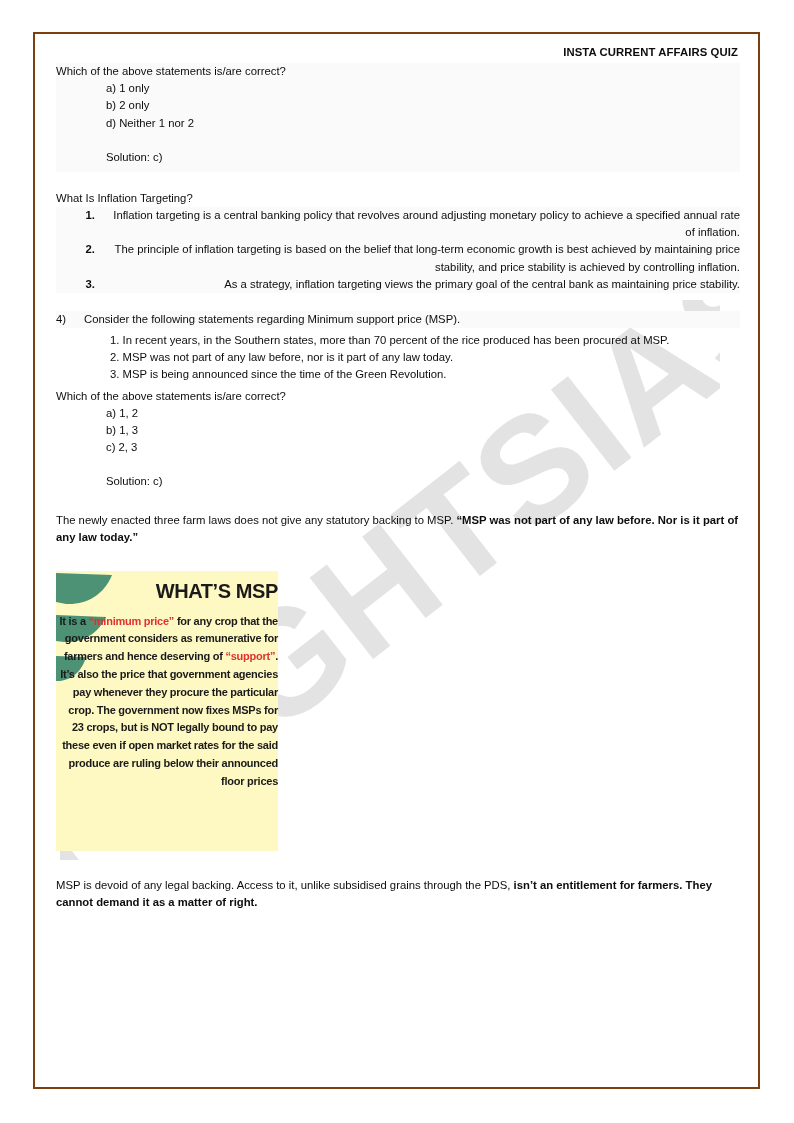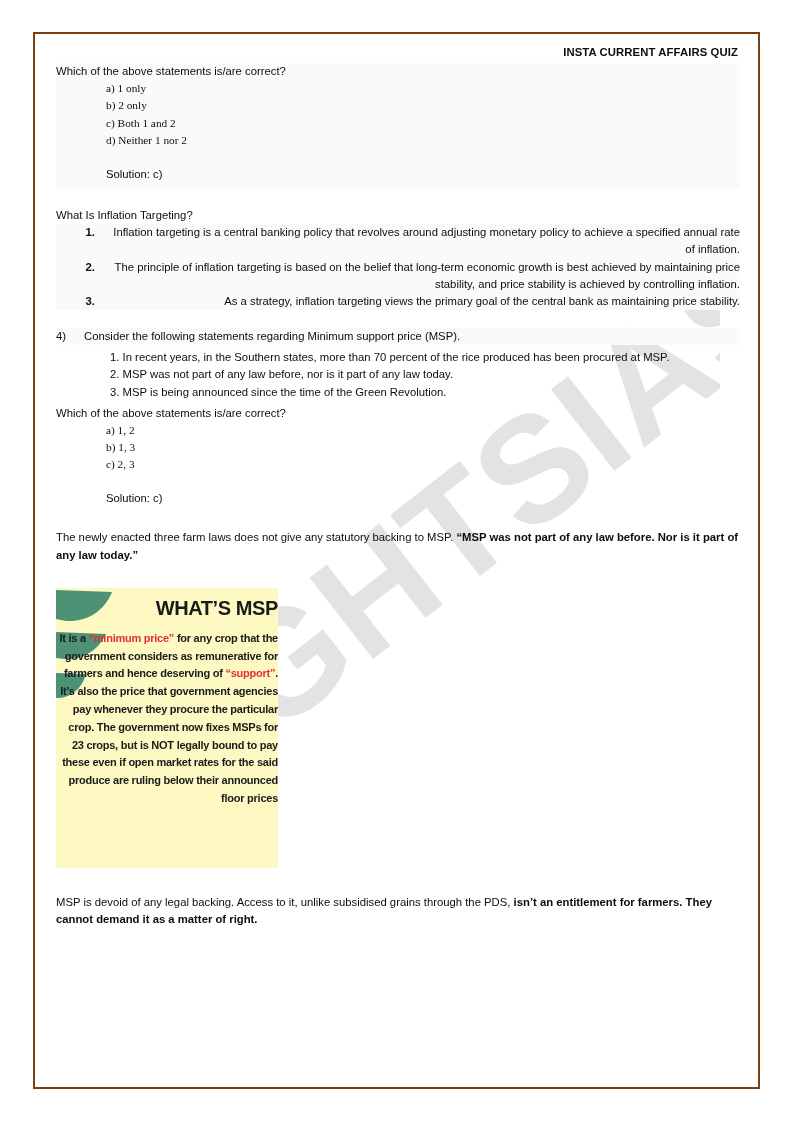--- a/index.html
+++ b/index.html
@@ -72,21 +72,21 @@
   .shade {
     background: #fafafa;
   }
   .ln { margin: 0; padding: 0; }
 
   .qline { margin: 0; }
   .opts {
     margin: 0;
     padding-left: 50px;
   }
-  .opts .ln { white-space: pre; font-family: Liberation Serif, serif; }
+  .opts .ln { white-space: pre; }
   .blank { height: 17px; }
   .sol { padding-left: 50px; }
 
   
   ol.numlist {
     margin: 0;
     padding-left: 42px;
     list-style-position: outside;
     text-align: right;
   }
@@ -195,21 +195,20 @@
 
   <div id="content">
 
     <div class="hdr">INSTA CURRENT AFFAIRS QUIZ</div>
 
     <div class="shade">
       <p class="ln qline">Which of the above statements is/are correct?</p>
       <div class="opts">
         <p class="ln">a) 1 only</p>
         <p class="ln">b) 2 only</p>
-        <p class="ln">c) Both 1 and 2</p>
         <p class="ln">d) Neither 1 nor 2</p>
       </div>
       <div class="blank"></div>
       <p class="ln sol">Solution: c)</p>
       <div style="height:6px"></div>
     </div>
 
     <div style="height:18px"></div>
 
     <div>

